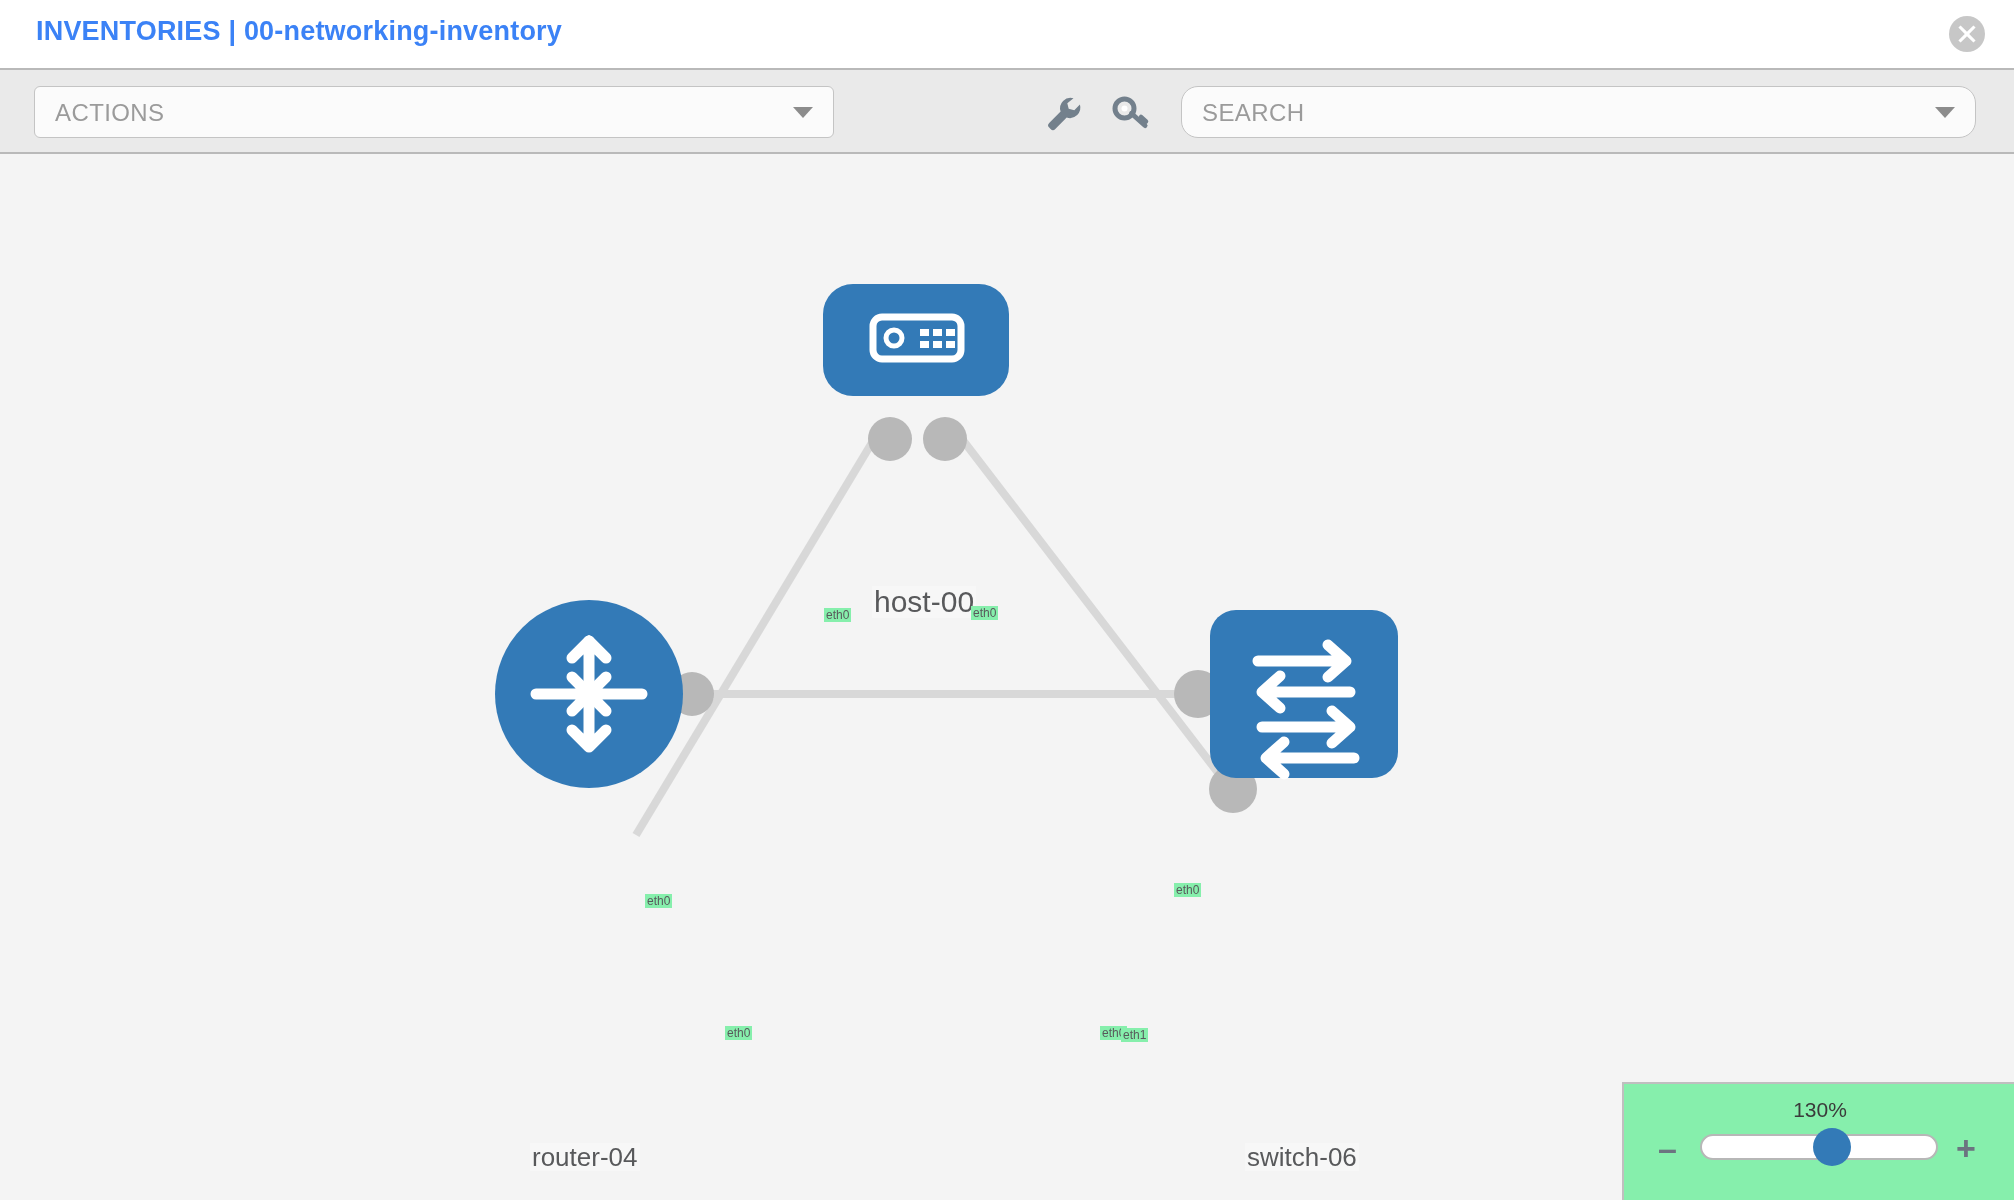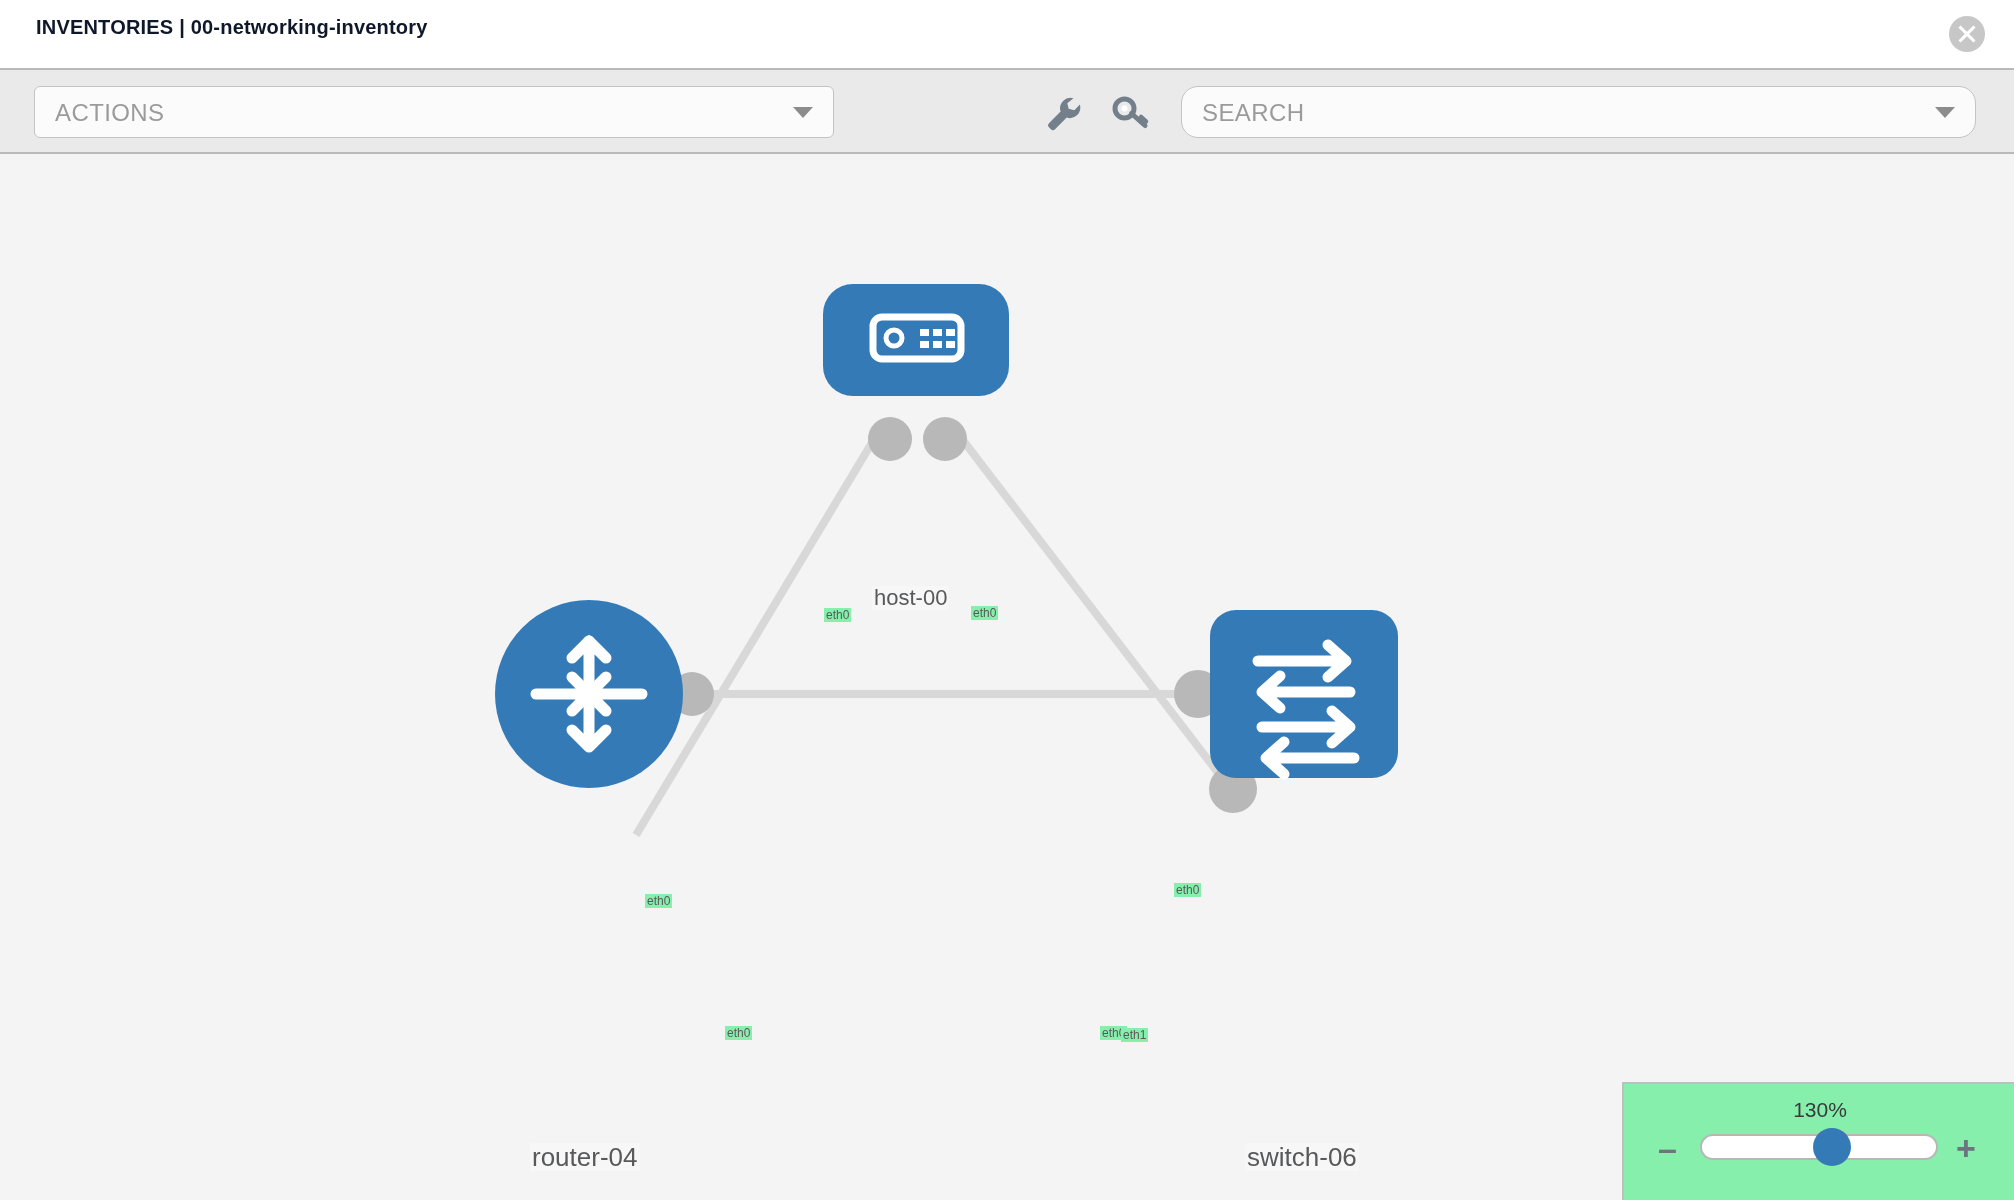--- a/index.html
+++ b/index.html
@@ -21,23 +21,23 @@
     left: 0; top: 0;
     width: 2014px;
     height: 68px;
     background: #ffffff;
     box-sizing: border-box;
   }
   .page-title {
     position: absolute;
     left: 36px;
     top: 16px;
-    font-size: 20px;
+    font-size: 27px;
     font-weight: bold;
-    color: #0f172a;
+    color: #3b82f6;
     letter-spacing: 0.2px;
     white-space: nowrap;
   }
   .close-btn {
     position: absolute;
     right: 29px;
     top: 16px;
     width: 36px;
     height: 36px;
     border-radius: 50%;
@@ -135,21 +135,21 @@
   }
 
   .node-label {
     position: absolute;
     color: #58595b;
     background: #f7f7f7;
     white-space: nowrap;
     line-height: 1;
     padding: 1px 2px;
   }
-  .label-host   { font-size: 22px; left: 872px; top: 432px; }
+  .label-host   { font-size: 30px; left: 872px; top: 432px; }
   .label-router { font-size: 26px; left: 530px; top: 989px; }
   .label-switch { font-size: 26px; left: 1245px; top: 989px; }
 
   .iface-label {
     position: absolute;
     font-size: 12px;
     color: #58595b;
     background: #86efac;
     white-space: nowrap;
     line-height: 1;

